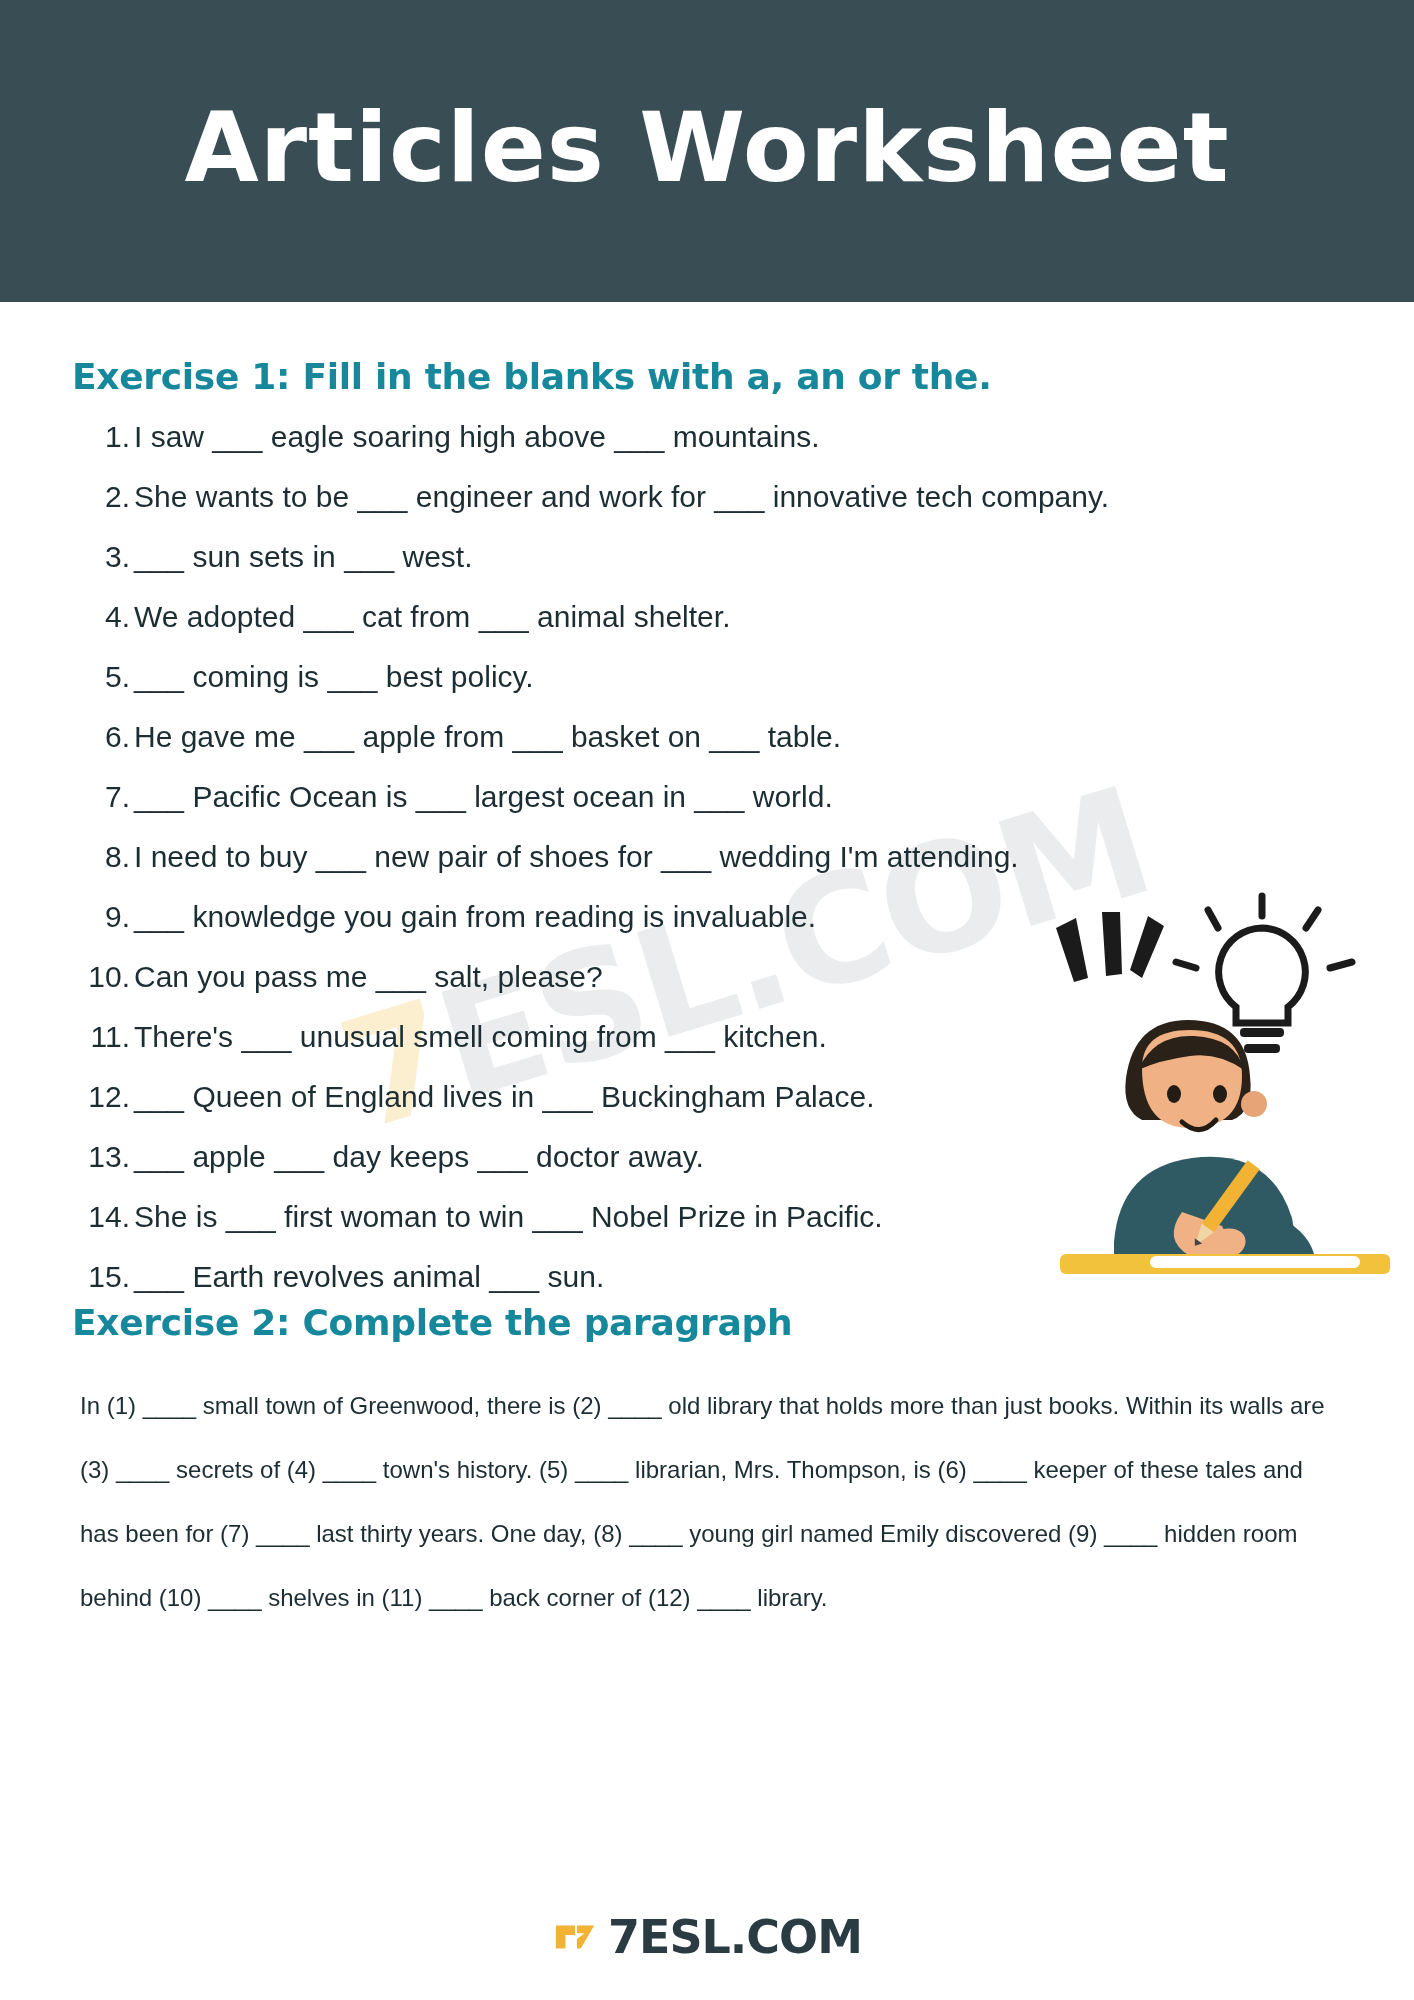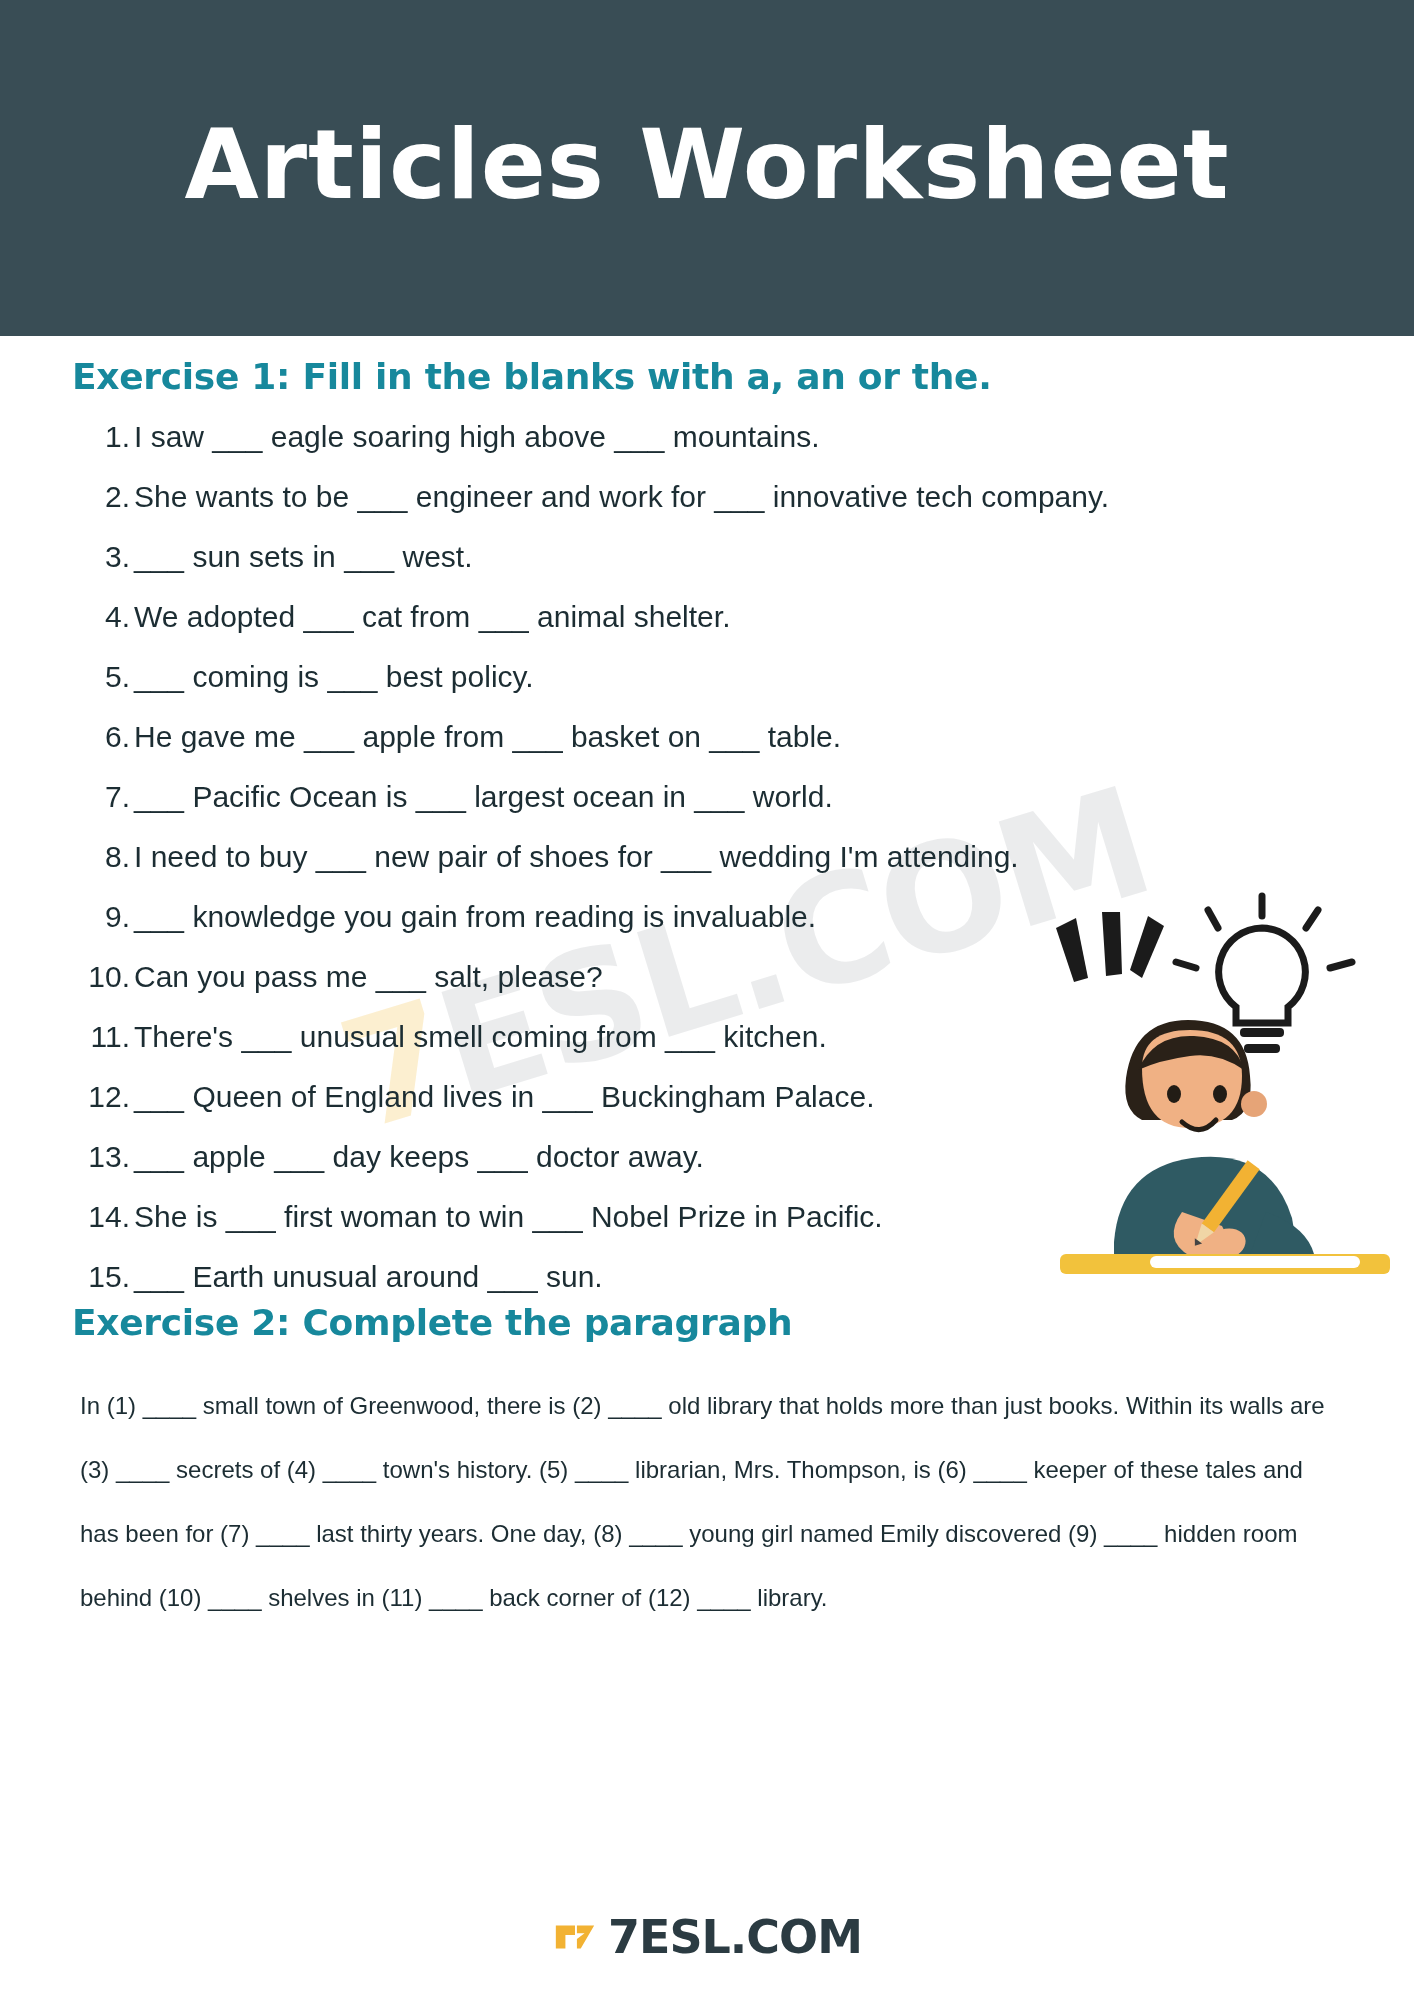--- a/index.html
+++ b/index.html
@@ -15,21 +15,21 @@
     overflow: hidden;
     position: relative;
   }
 
   
   .header-band {
     position: absolute;
     top: 0;
     left: 0;
     width: 1414px;
-    height: 336px;
+    height: 302px;
     background: #394d55;
     display: flex;
     align-items: center;
     justify-content: center;
   }
   .header-title {
     color: #ffffff;
     font-size: 96px;
     font-weight: bold;
     letter-spacing: 1px;
@@ -223,21 +223,21 @@
     <div class="q-row">
       <span class="q-num">13.</span>
       <span class="q-text">___ apple ___ day keeps ___ doctor away.</span>
     </div>
     <div class="q-row">
       <span class="q-num">14.</span>
       <span class="q-text">She is ___ first woman to win ___ Nobel Prize in Pacific.</span>
     </div>
     <div class="q-row">
       <span class="q-num">15.</span>
-      <span class="q-text">___ Earth unusual around ___ sun.</span>
+      <span class="q-text">___ Earth revolves animal ___ sun.</span>
     </div>
   </div>
 
   <div class="illustration">
     <svg width="360" height="420" viewBox="0 0 360 420" xmlns="http://www.w3.org/2000/svg">
 
       <g fill="#1b1b1b">
         <polygon points="26,46 46,36 58,96 44,100"></polygon>
         <polygon points="72,30 90,30 92,92 76,94"></polygon>
         <polygon points="118,34 134,44 112,96 100,88"></polygon>

